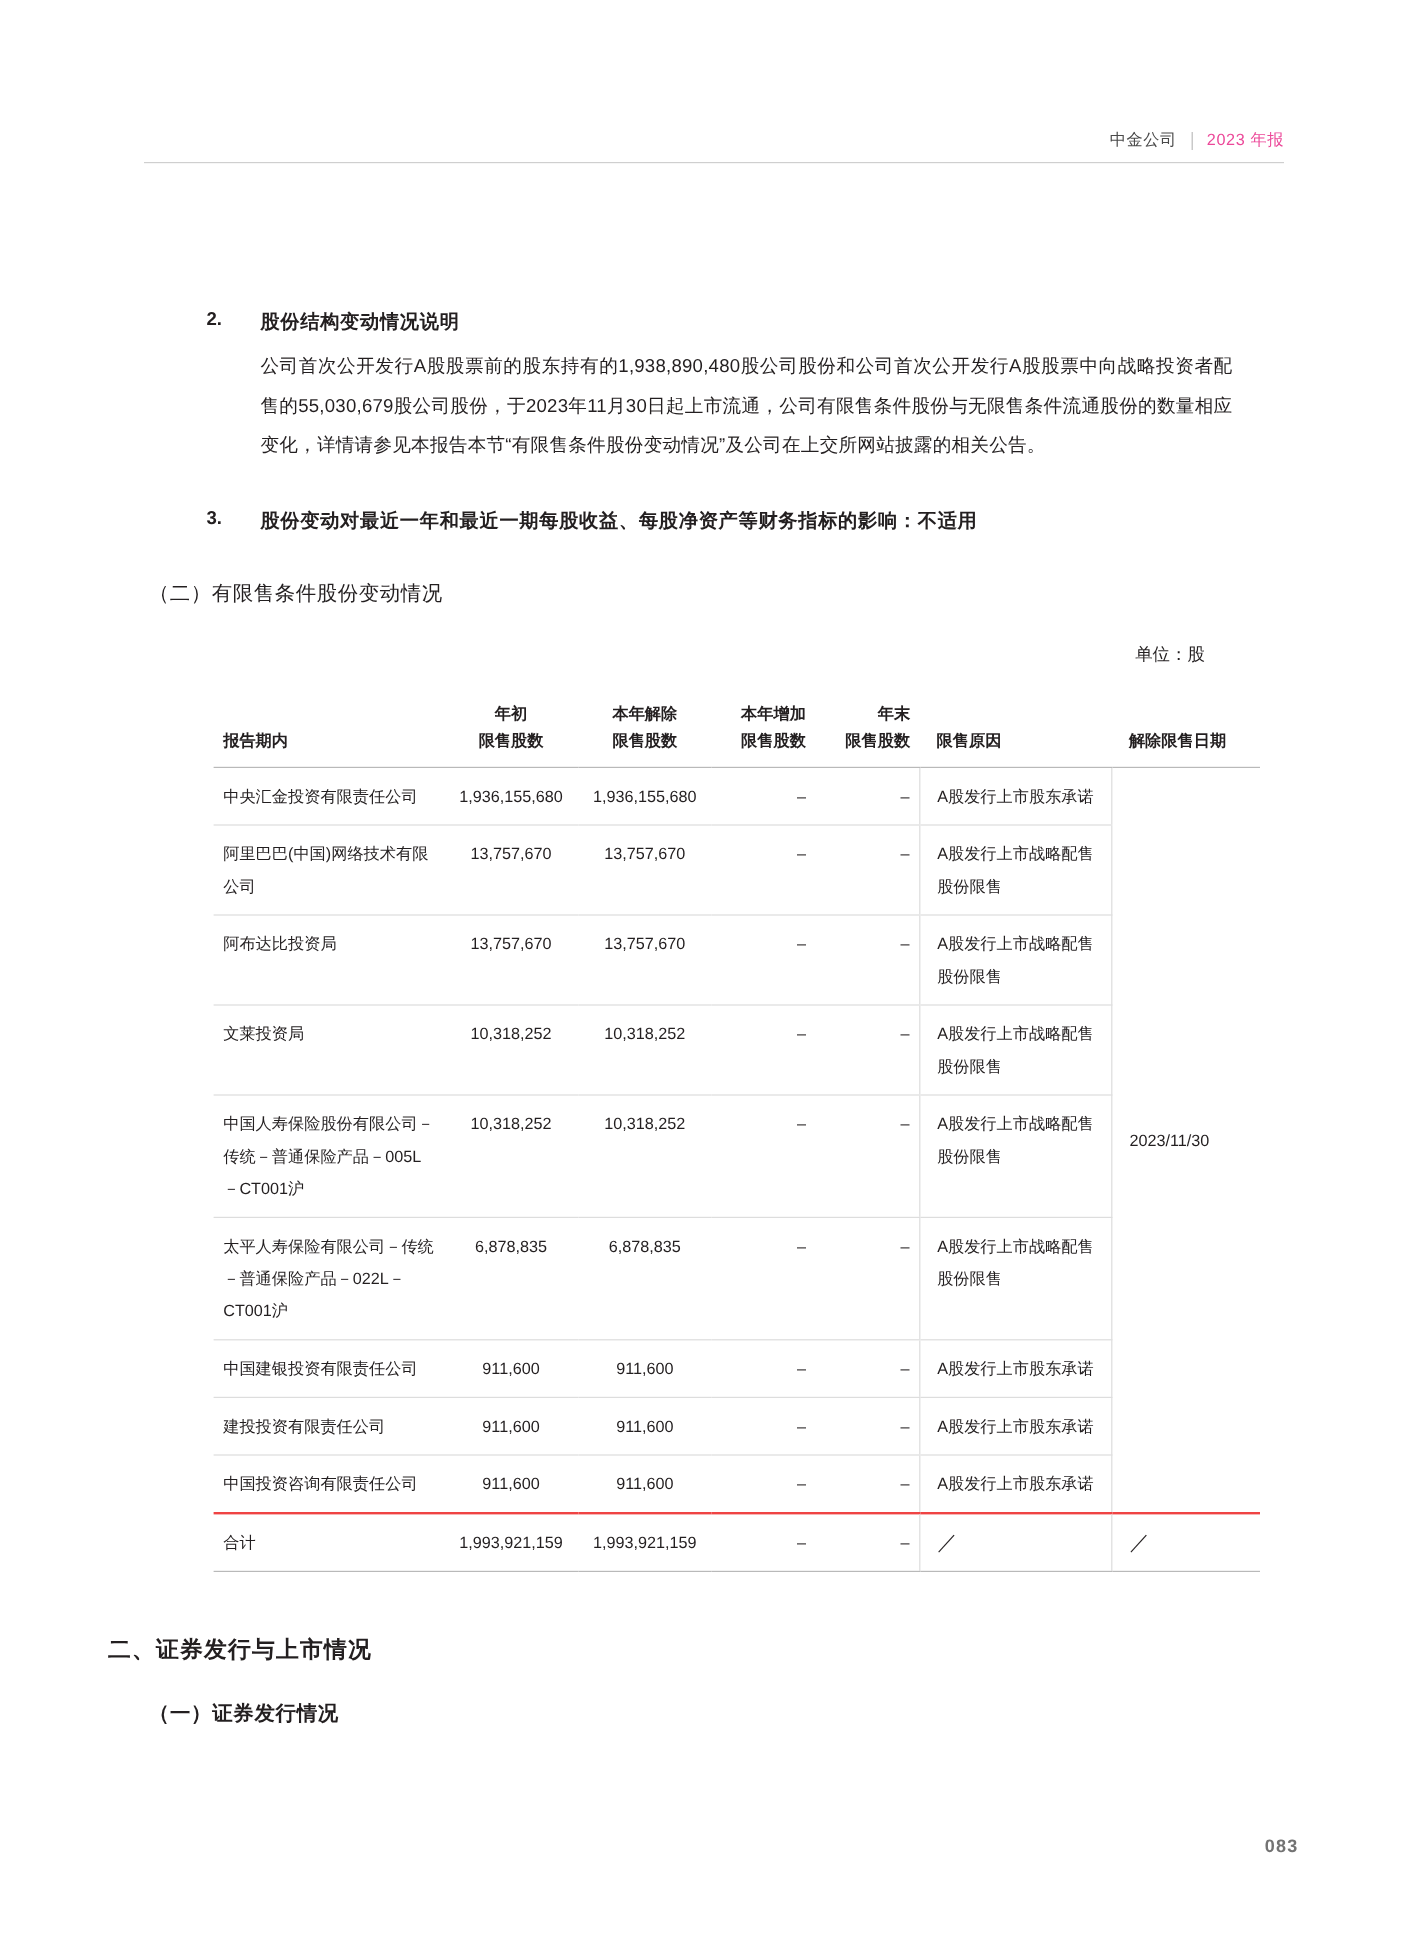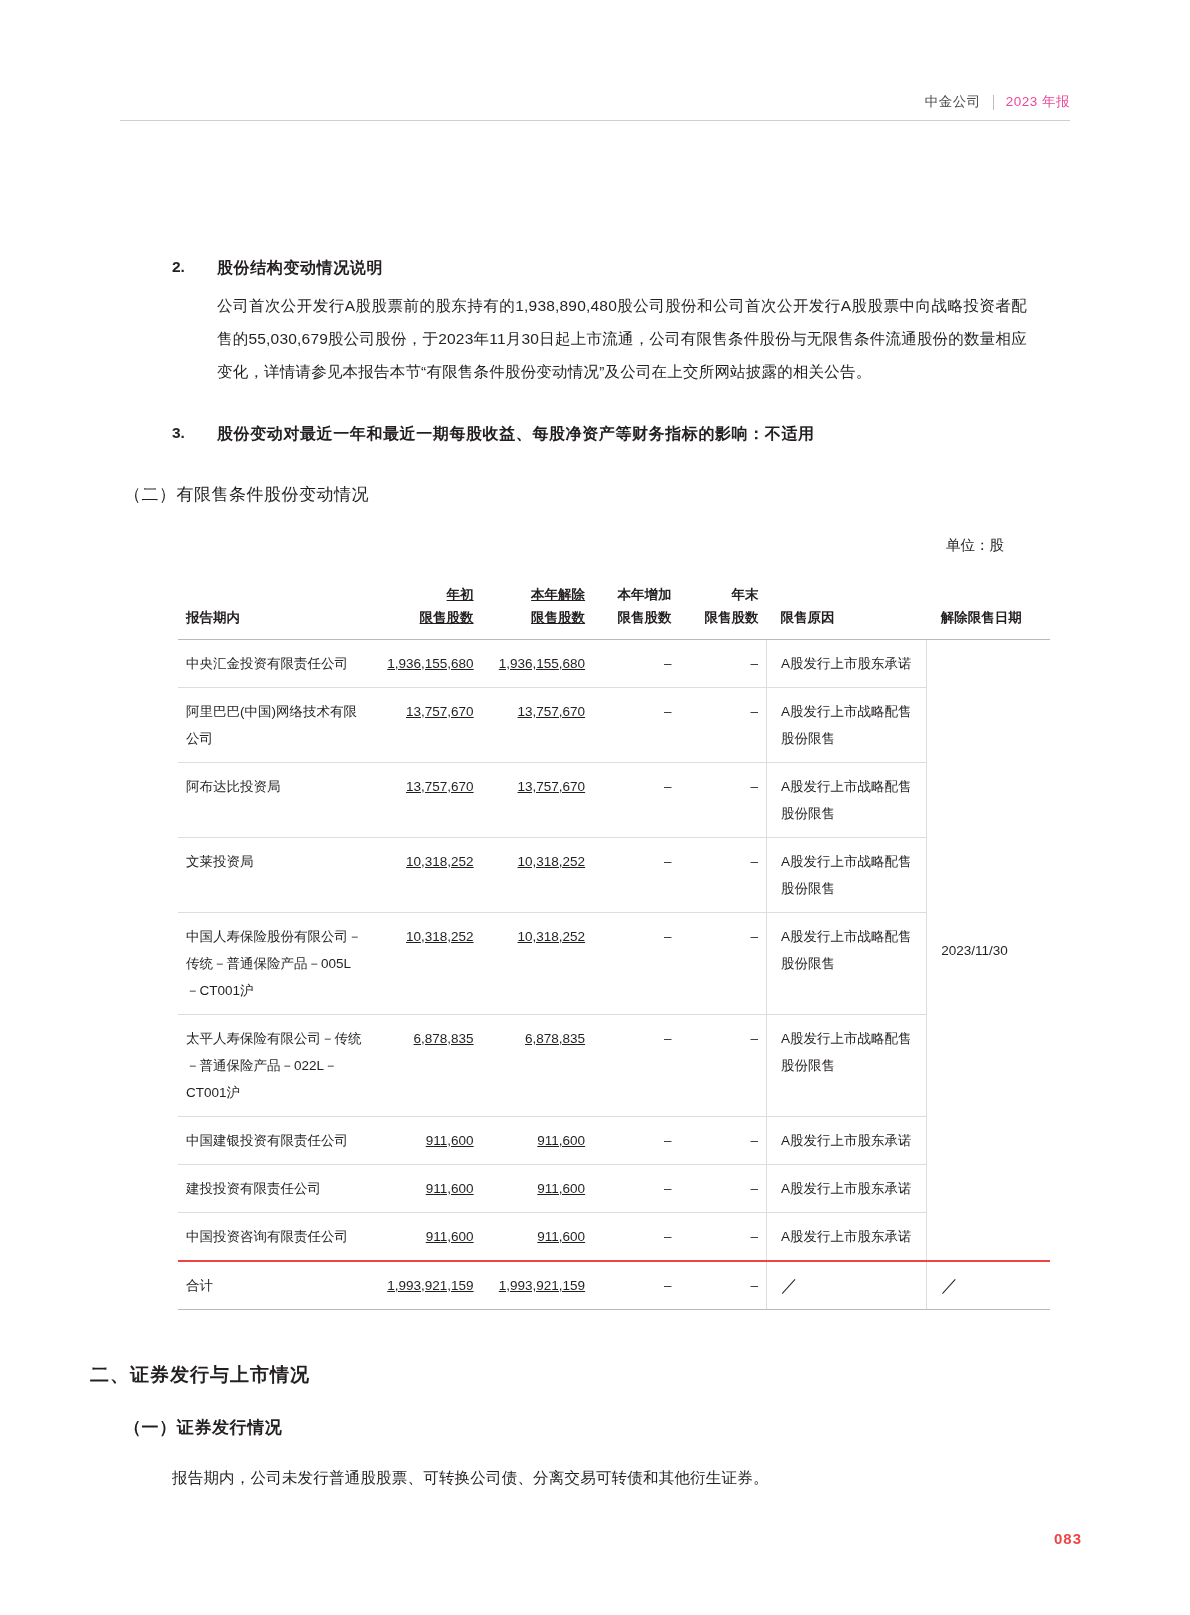--- a/index.html
+++ b/index.html
@@ -18,21 +18,21 @@
   .page {
     position: relative;
     width: 1190px;
     height: 1615px;
     box-sizing: border-box;
   }
 
   
   .header {
     position: absolute;
-    top: 93px;
+    top: 108px;
     left: 120px;
     right: 120px;
     height: 40px;
   }
   .header-inner {
     display: flex;
     justify-content: flex-end;
     align-items: center;
     font-size: 13.5px;
     color: #6b6b6b;
@@ -128,21 +128,21 @@
     padding: 10px 8px;
     vertical-align: top;
     line-height: 27px;
     border-bottom: 1px solid #dddddd;
   }
   tr.total td {
     border-bottom: 1px solid #b9b9b9;
     border-top: 2px solid #ef4444;
   }
   .c-name { text-align: left; width: 213px; }
-  .c-num { text-align: right; width: 98px; text-decoration: underline; }
+  .c-num { text-align: center; width: 98px; }
   .c-num-s { text-align: right; width: 86px; }
   .c-reason { text-align: left; width: 170px; padding-left: 14px !important; }
   .c-date { text-align: left; width: 110px; padding-left: 14px !important; }
   .vline {
     border-left: 1px solid #dddddd;
   }
   .slash { font-size: 17px; }
 
   
   .sec2 {
@@ -163,21 +163,21 @@
     margin: 22px 0 0 82px;
     letter-spacing: .2px;
   }
 
   .page-num {
     position: absolute;
     right: 108px;
     bottom: 68px;
     font-size: 15px;
     font-weight: bold;
-    color: #ef4444;
+    color: #737373;
     letter-spacing: 1px;
   }
 </style>
 </head>
 <body>
 
 <div class="page">
 
   <div class="header">
     <div class="header-inner">
@@ -328,19 +328,18 @@
           <td class="c-num-s">–</td>
           <td class="c-reason vline slash">／</td>
           <td class="c-date vline slash">／</td>
         </tr>
 
       </tbody>
     </table>
 
     <div class="sec2">二、证券发行与上市情况</div>
     <div class="sub2">（一）证券发行情况</div>
-    <div class="para2">报告期内，公司未发行普通股股票、可转换公司债、分离交易可转债和其他衍生证券。</div>
 
   </div>
 
   <div class="page-num">083</div>
 
 </div>
 
 </body></html>

